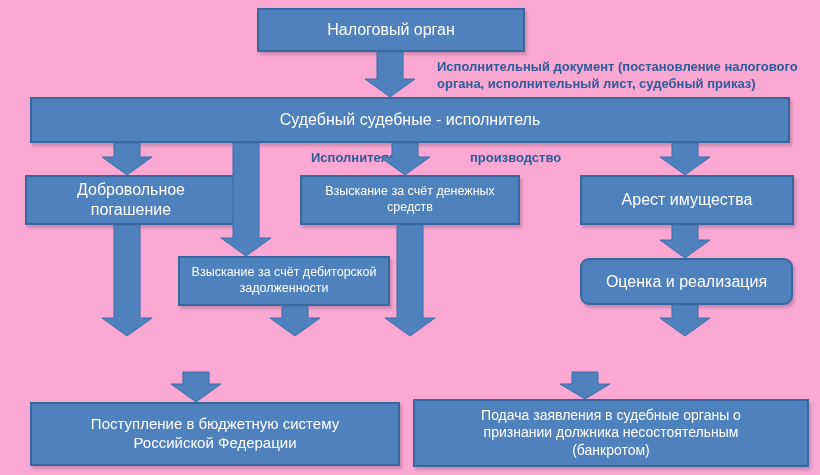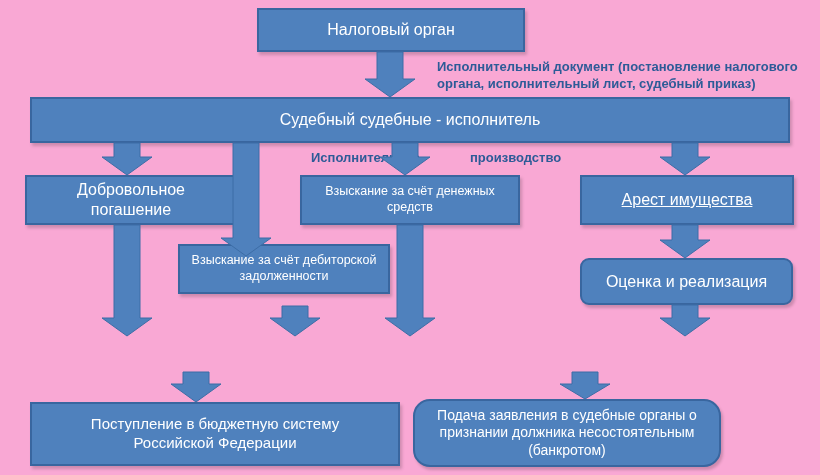--- a/index.html
+++ b/index.html
@@ -20,28 +20,28 @@
   }
   svg.arrow{position:absolute;overflow:visible;}
   svg.arrow polygon{fill:#4f81bd;stroke:#3d6da6;stroke-width:1;}
   
   #n-tax      {left:257px;top:8px;  width:268px;height:44px;font-size:16px;}
   #n-bailiff  {left:30px; top:97px; width:760px;height:46px;font-size:16px;}
   #n-voluntary{left:25px; top:175px;width:212px;height:50px;font-size:16px;}
   #n-voluntary .txt{max-width:150px;}
   #n-cash     {left:300px;top:175px;width:220px;height:50px;font-size:12.5px;}
   #n-cash .txt{max-width:175px;}
-  #n-arrest   {left:580px;top:175px;width:214px;height:50px;font-size:16px;text-decoration:underline;}
-  #n-receiv   {left:178px;top:244px;width:212px;height:50px;font-size:12.5px;}
+  #n-arrest   {left:580px;top:175px;width:214px;height:50px;font-size:16px;}
+  #n-receiv   {left:178px;top:256px;width:212px;height:50px;font-size:12.5px;}
   #n-receiv .txt{max-width:185px;}
   #n-valuation{left:580px;top:258px;width:213px;height:47px;font-size:16px;border-radius:9px;}
   #n-result   {left:30px; top:336px;width:760px;height:36px;font-size:15px;}
   #n-budget   {left:30px; top:402px;width:370px;height:64px;font-size:15px;}
   #n-budget .txt{max-width:300px;}
-  #n-bankrupt {left:413px;top:399px;width:308px;height:68px;font-size:14px;border-radius:17px;}
+  #n-bankrupt {left:413px;top:399px;width:396px;height:68px;font-size:14px;}
   #n-bankrupt .txt{max-width:276px;}
   #lbl-doc {left:437px;top:59px;width:382px;}
   #lbl-enf-left {left:263px;top:150px;padding-left:48px;}
   #lbl-enf-right{left:470px;top:150px;}
 </style>
 </head>
 <body>
 
 <div class="canvas">
 

